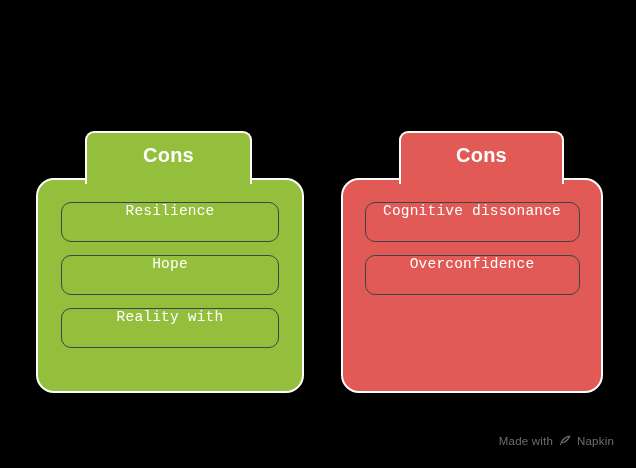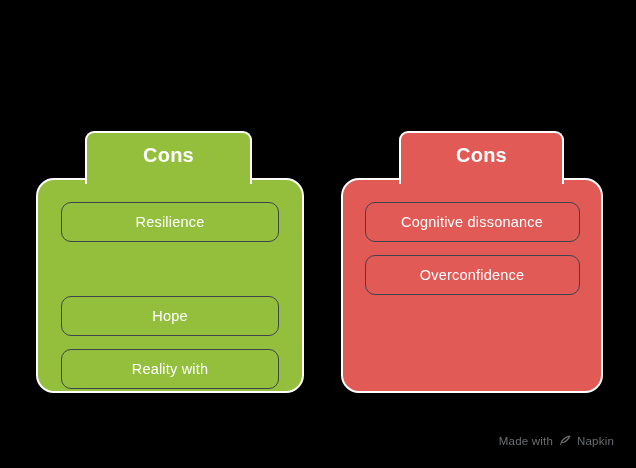--- a/index.html
+++ b/index.html
@@ -62,23 +62,23 @@
     padding-top: 22px;
     gap: 13px;
   }
 
   .item {
     height: 40px;
     box-sizing: border-box;
     border: 1.5px solid #3d444b;
     border-radius: 10px;
     display: flex;
-    align-items: center;
     justify-content: center;
     background: transparent;
+    font-family: Liberation Mono, monospace;
   }
   .pros .item { width: 218px; }
   .cons .item { width: 215px; }
 
   .item-label {
     color: #ffffff;
     font-size: 14.5px;
     font-weight: 500;
     letter-spacing: 0.2px;
   }
@@ -103,21 +103,21 @@
 <div class="canvas">
 
   <section class="group pros">
     <div class="tab" style="background: rgb(147, 191, 61);">
       <span class="tab-title">Cons</span>
     </div>
     <div class="body" style="background: rgb(147, 191, 61);">
       <div class="item" style="border-color: rgb(61, 68, 75);">
         <span class="item-label">Resilience</span>
       </div>
-      <div class="item" style="border-color: rgb(61, 68, 75); margin-top: 41px;">
+      <div class="item" style="border-color: rgb(61, 68, 75);">
         <span class="item-label">Hope</span>
       </div>
       <div class="item" style="border-color: rgb(61, 68, 75);">
         <span class="item-label">Reality with</span>
       </div>
     </div>
   </section>
 
   <section class="group cons">
     <div class="tab" style="background: rgb(225, 90, 85); margin-left: 12px;">

